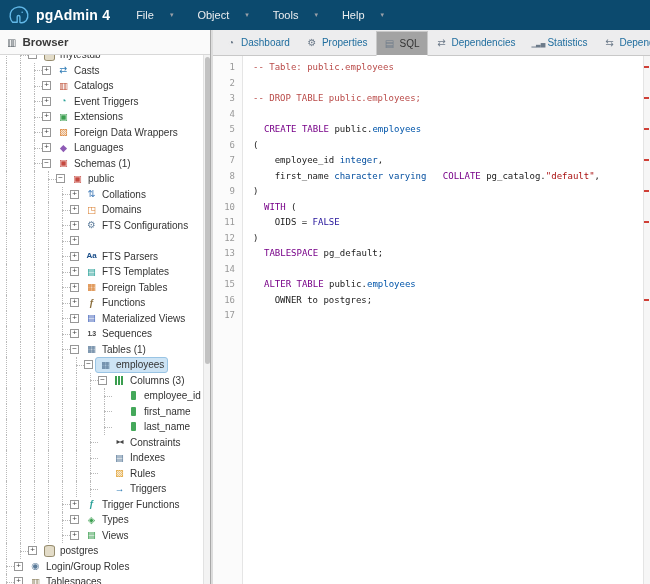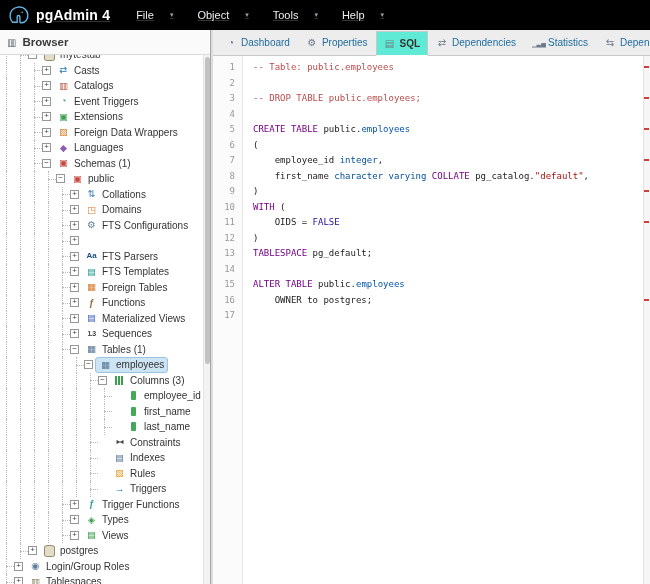--- a/index.html
+++ b/index.html
@@ -1,21 +1,21 @@
 <!DOCTYPE html>
 <html><head>
 <meta charset="utf-8">
 <style>
   * { box-sizing: border-box; margin: 0; padding: 0; }
   html,body { width:650px; height:584px; overflow:hidden; }
   body { font-family: "Liberation Sans","DejaVu Sans",sans-serif; background:#fff; color:#333; }
   .app { width:650px; height:584px; display:flex; flex-direction:column; overflow:hidden; }
 
   
-  .titlebar { height:30px; flex:none; background:#000000; display:flex; align-items:center; padding-left:8px;text-decoration:underline; }
+  .titlebar { height:30px; flex:none; background:#0c4a6e; display:flex; align-items:center; padding-left:8px; }
   .logo { width:22px; height:20px; flex:none; margin-right:6px; }
   .app-title { color:#fff; font-size:14px; font-weight:600; letter-spacing:.2px; }
   .menubar { display:flex; gap:24px; margin-left:26px; }
   .menu-item { color:#eceef0; font-size:11px; display:flex; align-items:center; gap:16px; cursor:default; }
   .menu-caret { color:#9aa0a8; font-size:7px; }
 
   
   .main { flex:1; display:flex; min-height:0; }
   .sidebar { width:210px; flex:none; background:#fff; position:relative; display:flex; flex-direction:column; min-height:0; }
   .splitter { width:3px; flex:none; background:#dcdcdc; border-left:1px solid #a8a8a8; }
@@ -70,36 +70,36 @@
   .ic-views-icon::before{content:"▤";color:#3a9e4f;}
   .ic-login-roles-icon::before{content:"◉";color:#5b7b9a;}
   .ic-tablespaces-icon::before{content:"▥";color:#8a7f5c;}
 
   .sidebar-scrollbar { position:absolute; top:25px; right:0; bottom:0; width:7px; background:#f3f3f3; border-left:1px solid #e2e2e2; }
   .sidebar-scrollbar .thumb { position:absolute; top:2px; left:1px; width:5px; height:58%; background:#c2c2c2; border-radius:3px; }
 
   
   .tabbar { height:26px; flex:none; background:#ededee; border-bottom:1px solid #c8c8c8; display:flex; align-items:flex-end; padding-left:4px; }
   .tab { height:25px; display:flex; align-items:center; gap:4px; padding:0 7px; font-size:10px; color:#1f6d9e; cursor:default; border:1px solid transparent; }
-  .tab.active { background:#5eead4; border-color:#c8c8c8; border-bottom-color:#fff; margin-bottom:-1px; color:#333; font-weight:bold; }
+  .tab.active { background:#a3a3a3; border-color:#c8c8c8; border-bottom-color:#fff; margin-bottom:-1px; color:#333; font-weight:normal; }
   .tabico { width:12px; text-align:center; color:#6c7a89; font-size:10px; }
   .ic-dashboard-icon::before{content:"◔";}
   .ic-properties-icon::before{content:"⚙";}
   .ic-sql-icon::before{content:"▤";}
   .ic-statistics-icon::before{content:"▁▃▅";font-size:6px;letter-spacing:0;}
   .ic-dependencies-icon::before{content:"⇄";}
   .ic-dependents-icon::before{content:"⇆";}
 
   
   .editor { flex:1; min-height:0; position:relative; display:flex; background:#fff; font-family:"DejaVu Sans Mono","Liberation Mono",monospace; font-size:9px; overflow:hidden; }
   .gutter { width:30px; flex:none; background:#fbfbfb; border-right:1px solid #e5e5e5; color:#999; text-align:right; padding:4px 7px 0 0; }
   .lnum { height:15.5px; line-height:15.5px; }
   .code { flex:1; padding:4px 0 0 10px; overflow:hidden; }
   .cm-line { height:15.5px; line-height:15.5px; white-space:pre; }
-  .tk-c{color:#b94a48;} .tk-k{color:#770088;} .tk-t{color:#0550a0;} .tk-s{color:#aa1111;}
+  .tk-c{color:#b94a48;} .tk-k{color:#770088;margin-left:11px;} .tk-t{color:#0550a0;} .tk-s{color:#aa1111;}
   .tk-a{color:#221199;} .tk-v{color:#0055aa;} .tk-p{color:#222222;}
   .emarks { position:absolute; top:0; right:0; bottom:0; width:7px; background:#f6f6f6; border-left:1px solid #e4e4e4; }
   .smark { position:absolute; right:1px; width:5px; height:2px; background:#cf3f36; }
 </style>
 </head>
 <body>
 
 <div class="app">
 
   <header class="titlebar">

